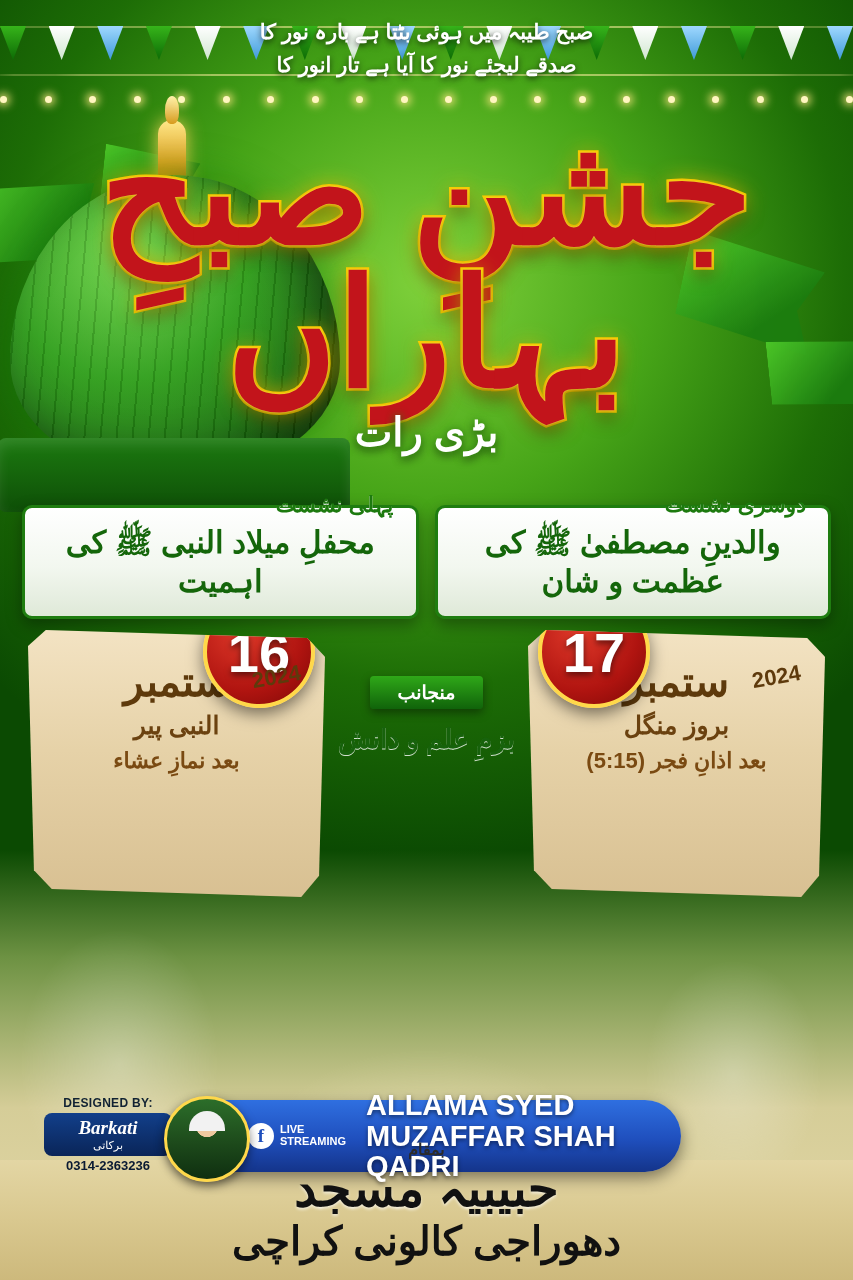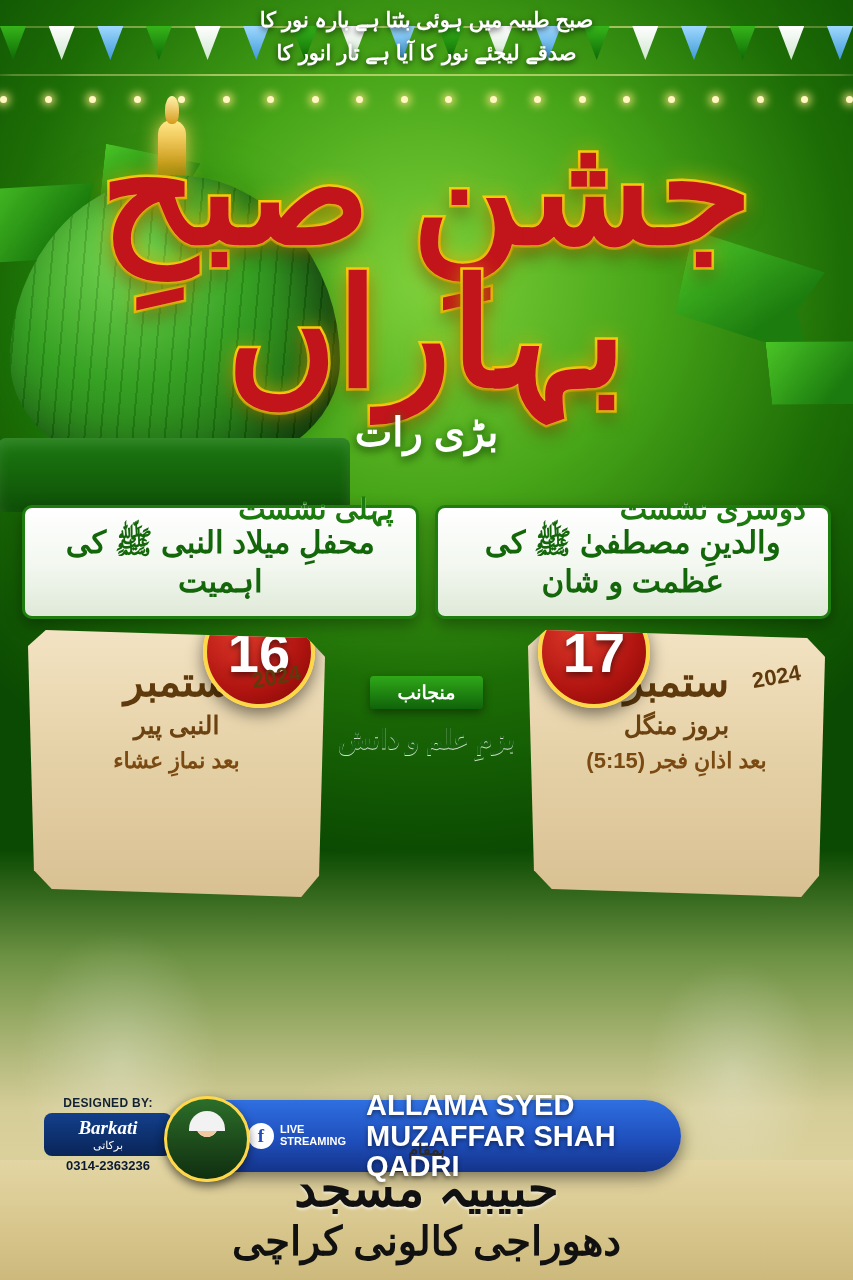--- a/index.html
+++ b/index.html
@@ -137,21 +137,21 @@
   .bulb {
     width: 7px; height: 7px;
     border-radius: 50%;
     background: #fff6c0;
     box-shadow: 0 0 9px 3px rgba(255,230,130,.85);
   }
 
   
   .couplet {
     position: absolute;
-    top: 4px; left: 0; right: 0;
+    top: 16px; left: 0; right: 0;
     text-align: center;
     color: #ffffff;
     text-shadow: 0 2px 6px rgba(0,0,0,.7);
     line-height: 1.55;
     direction: rtl;
   }
   .couplet .line {
     font-size: 21px;
     font-weight: bold;
     letter-spacing: .5px;
@@ -201,21 +201,21 @@
     background: linear-gradient(180deg, #ffffff 0%, #f2f7ef 55%, #dfe9d8 100%);
     border: 3px solid #1f7d10;
     border-radius: 10px;
     padding: 16px 14px 14px;
     box-shadow: 0 6px 16px rgba(0,0,0,.35);
     text-align: center;
   }
   .session-tag {
     position: absolute;
     top: -16px; right: 22px;
-    font-size: 29px;
+    font-size: 22px;
     font-weight: bold;
     color: #1d7a0f;
     text-shadow: 0 1px 0 #fff;
   }
   .session-title {
     font-size: 31px;
     font-weight: bold;
     color: #14660a;
     direction: rtl;
     line-height: 1.25;

